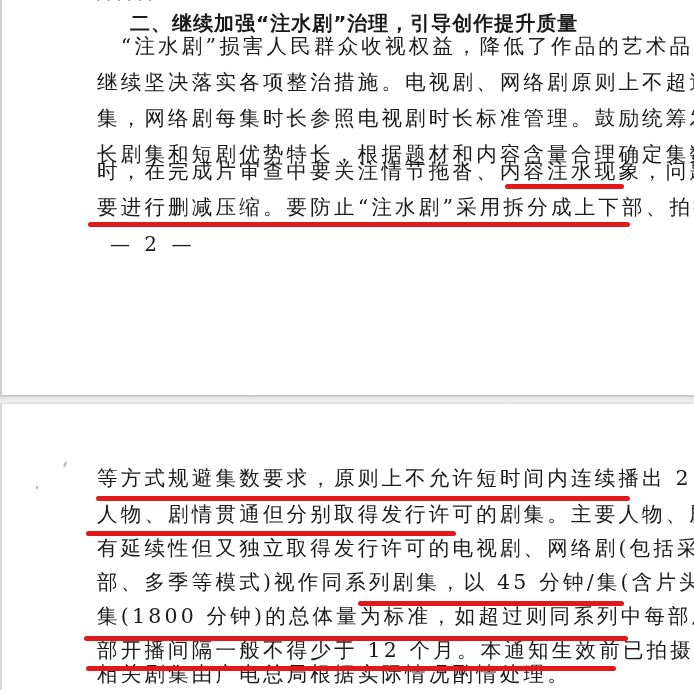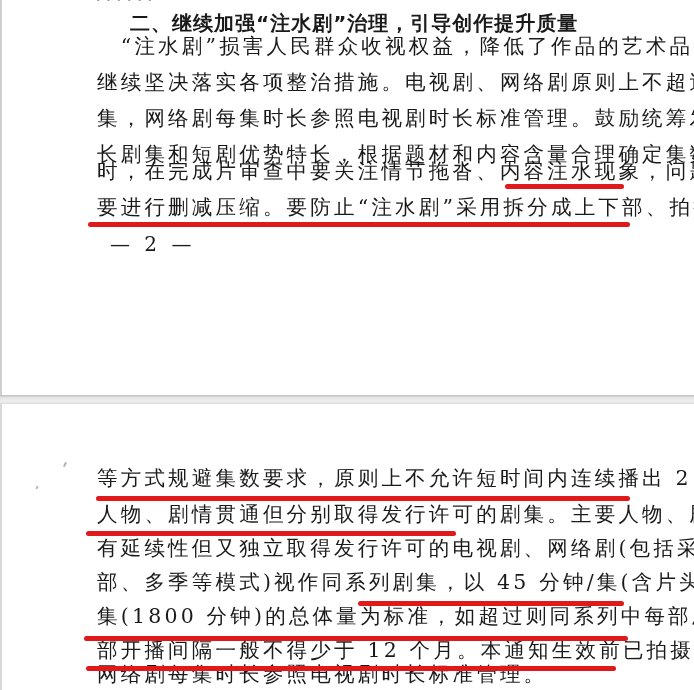--- a/index.html
+++ b/index.html
@@ -65,20 +65,20 @@
 <div class="page" id="page2">
   <div class="speck" style="left:62px; top:58px;"></div>
   <div class="speck" style="left:34px; top:82px; height:3px;"></div>
 
   <div class="line" style="top: 60px;">等方式规避集数要求，原则上不允许短时间内连续播出 2 部以上</div>
   <div class="line" style="top: 96px;">人物、剧情贯通但分别取得发行许可的剧集。主要人物、剧情内容</div>
   <div class="line" style="top: 130px;">有延续性但又独立取得发行许可的电视剧、网络剧(包括采用上下</div>
   <div class="line" style="top: 164px;">部、多季等模式)视作同系列剧集，以 45 分钟/集(含片头片尾)×40</div>
   <div class="line" style="top: 198px;">集(1800 分钟)的总体量为标准，如超过则同系列中每部剧与前一</div>
   <div class="line" style="top: 232px;">部开播间隔一般不得少于 12 个月。本通知生效前已拍摄完成的</div>
-  <div class="line" style="top: 256px;">网络剧每集时长参照电视剧时长标准管理。</div>
+  <div class="line" style="top: 256px;">相关剧集由广电总局根据实际情况酌情处理。</div>
 
   <div class="ul" style="left:94px; top:92px; width:534px;"></div>
   <div class="ul" style="left:84px; top:127px; width:370px;"></div>
   <div class="ul" style="left:356px; top:197px; width:266px;"></div>
   <div class="ul" style="left:82px; top:232px; width:544px;"></div>
   <div class="ul" style="left:84px; top:262px; width:530px;"></div>
 </div>
 
 </body></html>

